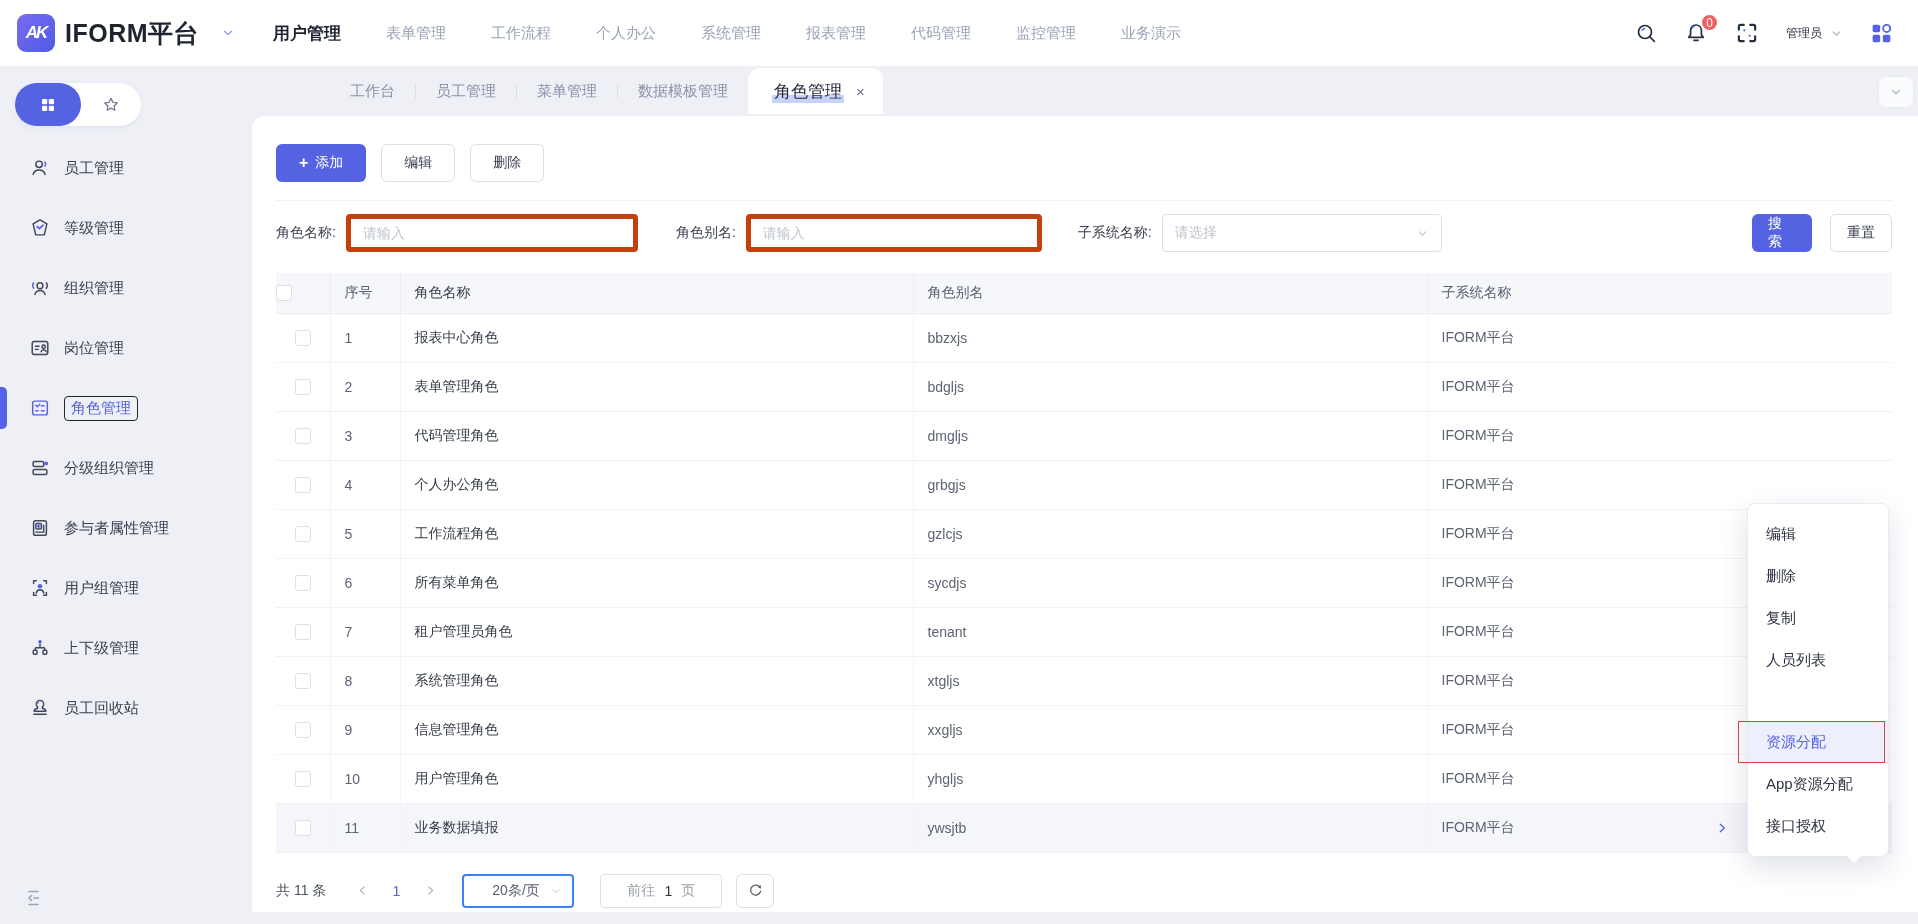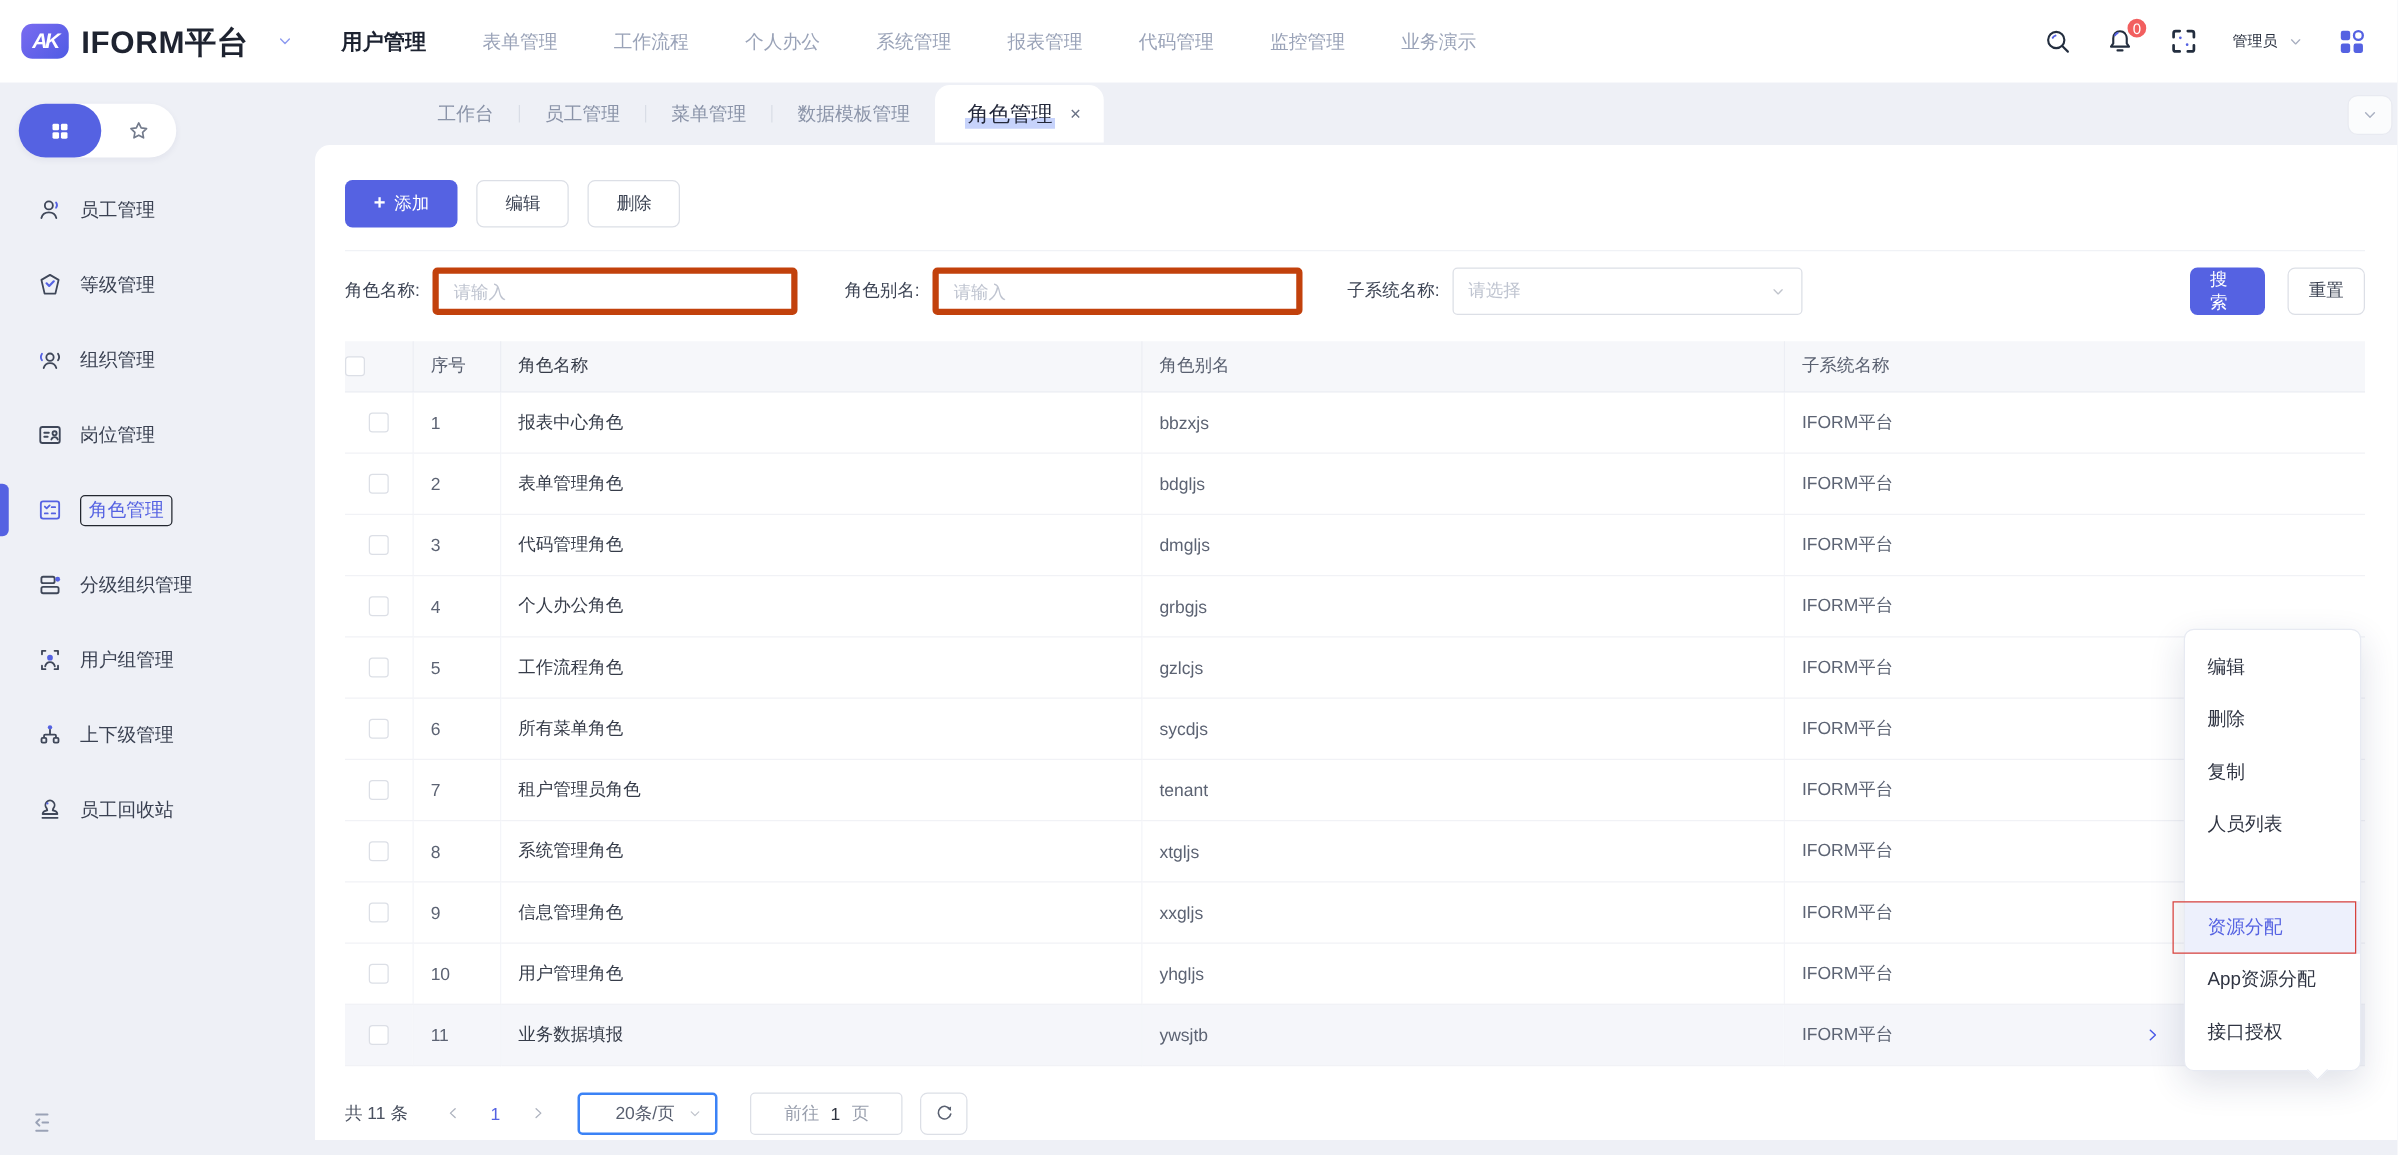--- a/index.html
+++ b/index.html
@@ -2,21 +2,21 @@
 <html><head>
 <meta charset="utf-8">
 <style>
   * { margin:0; padding:0; box-sizing:border-box; }
   html,body { width:1918px; height:924px; overflow:hidden; }
   body { background:#eef0f6; font-family:"Liberation Sans","DejaVu Sans",sans-serif; color:#2f3542; }
   svg { display:block; }
 
   
   .header { height:66px; background:#fff; display:flex; align-items:center; padding:0 24px 0 17px; }
-  .logo-box { width:38px; height:28px; border-radius:9px; background:linear-gradient(135deg,#7a6bf0,#4f5be4);
+  .logo-box { width:38px; height:38px; border-radius:9px; background:linear-gradient(135deg,#7a6bf0,#4f5be4);
               display:flex; align-items:center; justify-content:center; }
   .logo-box span { color:#fff; font-weight:bold; font-style:italic; font-size:17px; letter-spacing:-2px; }
   .logo-title { font-size:25px; font-weight:bold; color:#1e2330; margin-left:10px; letter-spacing:0.5px; }
   .logo-caret { margin-left:22px; }
   .top-nav { display:flex; align-items:center; margin-left:38px; gap:45px; }
   .top-nav .nav-item { font-size:15px; color:#9aa3b8; cursor:pointer; white-space:nowrap; }
   .top-nav .nav-item.active { font-size:17px; color:#1c2230; font-weight:bold; }
   .header-right { margin-left:auto; display:flex; align-items:center; gap:26px; }
   .bell-wrap { position:relative; }
   .badge { position:absolute; top:-8px; right:-11px; min-width:19px; height:19px; border-radius:10px;
@@ -254,20 +254,29 @@
         </li>
         <li class="side-item">
           <svg class="s-icon" viewBox="0 0 24 24" fill="none" stroke="#3f4759" stroke-width="1.6">
             <rect x="4.5" y="4.8" width="11.5" height="5.6" rx="1.5"></rect>
               <rect x="4.5" y="13.6" width="15" height="5.6" rx="1.5"></rect>
             <circle cx="18.7" cy="7" r="2.1" fill="#5562e2" stroke="none"></circle>
           </svg>
           <span class="s-label">分级组织管理</span>
         </li>
         <li class="side-item">
+          <svg class="s-icon" viewBox="0 0 24 24" fill="none" stroke="#3f4759" stroke-width="1.6" stroke-linecap="round">
+            <rect x="5" y="4" width="14" height="16" rx="2"></rect>
+              <rect x="7.5" y="7" width="6" height="6" rx="1"></rect>
+            <path d="M10.5 8.5v3M9 10h3" stroke="#5562e2"></path>
+              <path d="M16 9v6M7.5 16.5h9"></path>
+          </svg>
+          <span class="s-label">参与者属性管理</span>
+        </li>
+        <li class="side-item">
           <svg class="s-icon" viewBox="0 0 24 24" fill="none" stroke="#3f4759" stroke-width="1.6" stroke-linecap="round" stroke-linejoin="round">
             <path d="M8 4H5v3M16 4h3v3M8 20H5v-3M16 20h3v-3"></path>
             <circle cx="12" cy="10" r="2.5" fill="#5562e2" stroke="none"></circle>
               <path d="M7.8 17.5c.6-2.5 2.1-3.7 4.2-3.7s3.6 1.2 4.2 3.7"></path>
           </svg>
           <span class="s-label">用户组管理</span>
         </li>
         <li class="side-item">
           <svg class="s-icon" viewBox="0 0 24 24" fill="none" stroke="#3f4759" stroke-width="1.6" stroke-linecap="round" stroke-linejoin="round">
             <circle cx="12" cy="5.3" r="1.9" fill="#5562e2" stroke="none"></circle>

